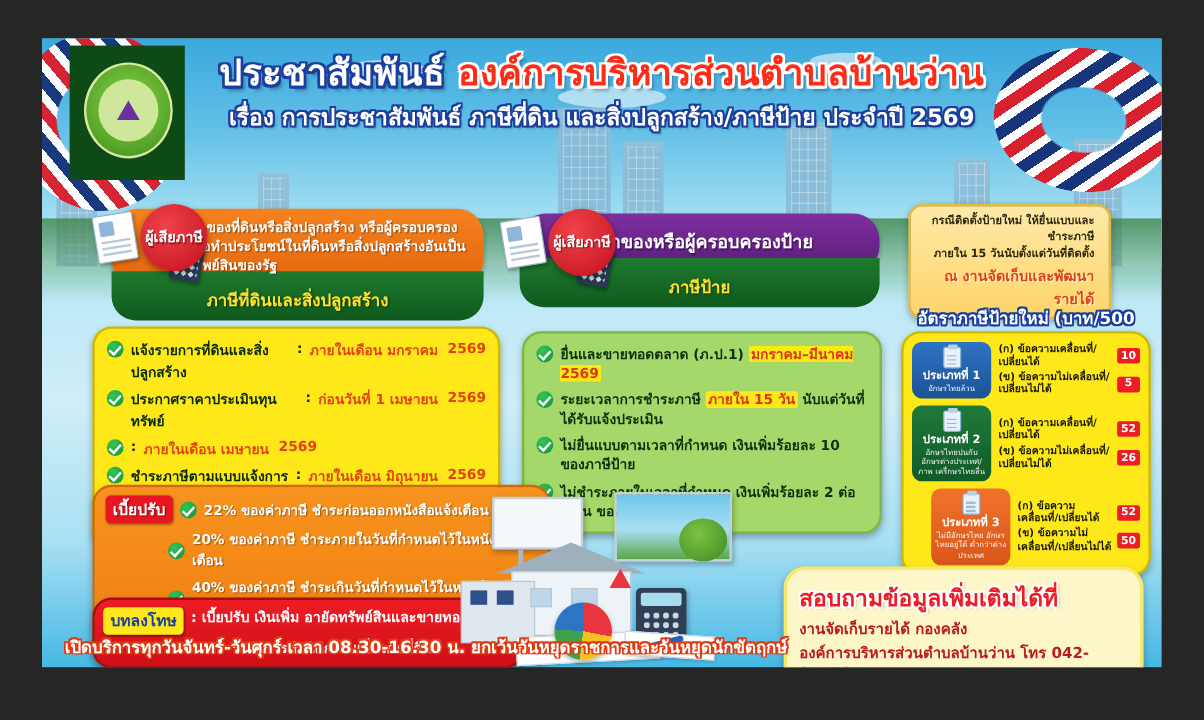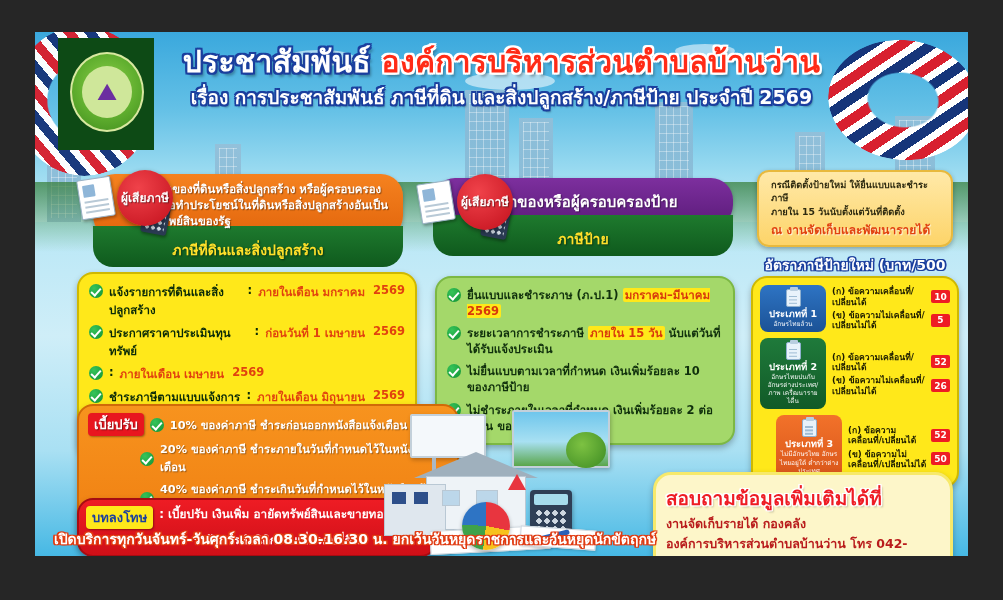--- a/index.html
+++ b/index.html
@@ -142,23 +142,23 @@
     display:flex;align-items:center;justify-content:center;border-radius:2px;}
 
   
   .tag{display:inline-block;font-size:13px;font-weight:bold;padding:1px 6px;border-radius:4px;
     box-shadow:1px 1px 2px rgba(0,0,0,.35);}
   .tag-red{background:#e8161f;color:#ffffff;text-shadow:1px 1px 1px rgba(0,0,0,.4);}
   .tag-yellow{background:#ffe81a;color:#1b3f9e;}
   .pen-row{display:flex;align-items:center;gap:6px;margin-bottom:4px;}
   .pen-txt{font-size:11.3px;font-weight:bold;color:#ffffff;text-shadow:1px 1px 1px rgba(0,0,0,.35);}
 
-  #notice-box{position:absolute;left:722px;top:138px;width:196px;min-height:72px;
+  #notice-box{position:absolute;left:722px;top:138px;width:169px;min-height:72px;
     background:linear-gradient(180deg,#ffe9a8,#fdd469);border-radius:12px;border:2px solid #e8b93d;
-    padding:6px 12px;text-align:left;box-shadow:0 2px 5px rgba(0,0,0,.3);}
+    padding:6px 12px;text-align:right;box-shadow:0 2px 5px rgba(0,0,0,.3);}
   .nb-l{font-size:9.3px;font-weight:bold;color:#2e2a10;line-height:1.45;}
   .nb-hi{font-size:12px;font-weight:bold;color:#e1420f;margin-top:2px;
     text-shadow:1px 1px 1px rgba(255,255,255,.8);}
 
   #contact-box{position:absolute;left:618px;top:440px;width:300px;
     border-radius:18px;padding:8px 10px;text-align:left;}
   #ct-head{font-size:19px;font-weight:bold;color:#ee1c24;
     text-shadow:-1.4px 0 #fff,0 -1.4px #fff,1.4px 0 #fff,0 1.4px #fff,
                 -1.4px -1.4px #fff,1.4px -1.4px #fff,-1.4px 1.4px #fff,1.4px 1.4px #fff,2px 2px 2px rgba(0,0,0,.25);}
   .ct-l{font-size:12.5px;font-weight:bold;color:#b91c1c;margin-top:3px;line-height:1.35;}
@@ -294,21 +294,21 @@
       <span class="rw-label">ผ่อนชำระภาษี</span>
       <span class="rw-colon">:</span>
       <span class="rw-when">มิถุนายน – สิงหาคม</span>
       <span class="rw-year">2569</span>
     </div>
   </div>
 
   <div class="panel p-green" style="left:400px;top:244px;width:300px;padding:9px 10px;">
     <div class="g-row">
       <span class="chk"></span>
-      <span class="g-txt"><span>ยื่นแบบและชำระภาษ (ภ.ป.1) </span><span class="hl">มกราคม–มีนาคม 2569</span><span></span></span>
+      <span class="g-txt"><span>ยื่นและขายทอดตลาด (ภ.ป.1) </span><span class="hl">มกราคม–มีนาคม 2569</span><span></span></span>
     </div>
     <div class="g-row">
       <span class="chk"></span>
       <span class="g-txt"><span>ระยะเวลาการชำระภาษี </span><span class="hl">ภายใน 15 วัน</span><span> นับแต่วันที่ได้รับแจ้งประเมิน</span></span>
     </div>
     <div class="g-row">
       <span class="chk"></span>
       <span class="g-txt">ไม่ยื่นแบบตามเวลาที่กำหนด เงินเพิ่มร้อยละ 10 ของภาษีป้าย</span>
     </div>
     <div class="g-row" style="margin-bottom:0;">
@@ -332,21 +332,21 @@
         <div class="rate-row">
           <span class="rate-txt">(ข) ข้อความไม่เคลื่อนที่/เปลี่ยนไม่ได้</span>
           <span class="rate-val">5</span>
         </div>
       </div>
     </div>
     <div class="type-card">
       <div class="type-badge tb2">
         <span class="clip-ico"></span>
         <span class="tb-title">ประเภทที่ 2</span>
-        <span class="tb-sub">อักษรไทยปนกับ อักษรต่างประเทศ/ภาพ เครื่ฒนารายไดื่น</span>
+        <span class="tb-sub">อักษรไทยปนกับ อักษรต่างประเทศ/ภาพ เครื่กษรไทยลื่น</span>
       </div>
       <div class="rate-rows">
         <div class="rate-row">
           <span class="rate-txt">(ก) ข้อความเคลื่อนที่/เปลี่ยนได้</span>
           <span class="rate-val">52</span>
         </div>
         <div class="rate-row">
           <span class="rate-txt">(ข) ข้อความไม่เคลื่อนที่/เปลี่ยนไม่ได้</span>
           <span class="rate-val">26</span>
         </div>
@@ -368,21 +368,21 @@
           <span class="rate-val">50</span>
         </div>
       </div>
     </div>
   </div>
 
   <div class="panel p-orange" style="left:42px;top:372px;width:382px;padding:7px 9px;">
     <div class="pen-row">
       <span class="tag tag-red">เบี้ยปรับ</span>
       <span class="chk"></span>
-      <span class="pen-txt">10% ของค่าภาษี ชำระก่อนออกหนังสือแจ้งเตือน</span>
+      <span class="pen-txt">22% ของค่าภาษี ชำระก่อนออกหนังสือแจ้งเตือน</span>
     </div>
     <div class="pen-row" style="padding-left:52px;">
       <span class="chk"></span>
       <span class="pen-txt">20% ของค่าภาษี ชำระภายในวันที่กำหนดไว้ในหนังสือแจ้งเตือน</span>
     </div>
     <div class="pen-row" style="padding-left:52px;">
       <span class="chk"></span>
       <span class="pen-txt">40% ของค่าภาษี ชำระเกินวันที่กำหนดไว้ในหนังสือแจ้งเตือน</span>
     </div>
     <div class="pen-row" style="margin-bottom:0;">

